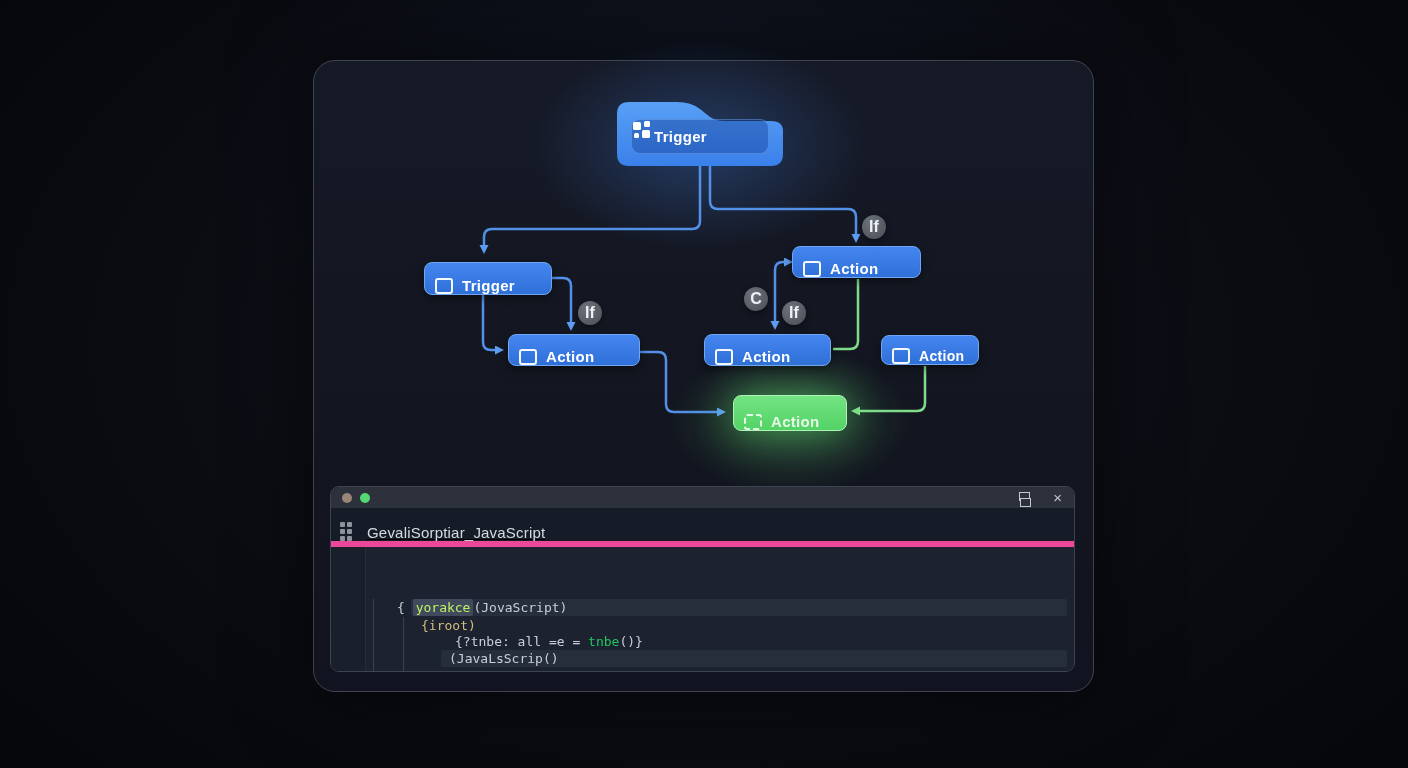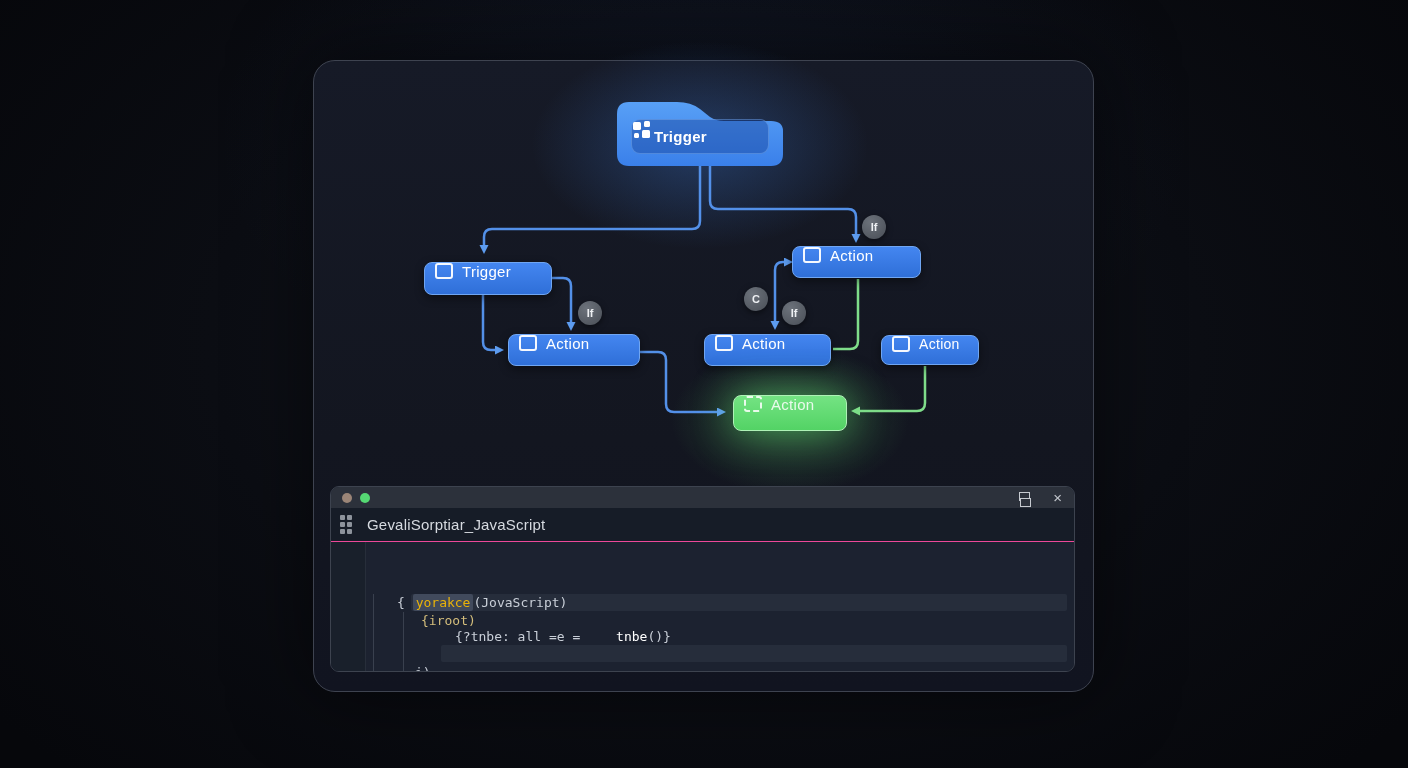--- a/index.html
+++ b/index.html
@@ -28,61 +28,61 @@
 
   
   .folder{position:absolute;left:617px;top:98px;width:166px;height:68px;}
   .folder svg{position:absolute;left:0;top:0;}
   .folder-label{position:absolute;left:14px;top:21px;width:138px;height:35px;
     background:rgba(18,62,150,0.42);border:1px solid rgba(150,200,255,0.35);
     border-radius:9px;display:flex;align-items:center;padding-left:12px;box-sizing:border-box;}
   .folder-label .txt{color:#fff;font-size:15px;font-weight:bold;margin-left:10px;letter-spacing:.3px;}
 
   
-  .node{position:absolute;display:flex;align-items:flex-start;box-sizing:border-box;
-    padding:0 10px;border-radius:8px;color:#fff;font-size:15px;font-weight:normal;
+  .node{position:absolute;display:flex;align-items:flex-end;box-sizing:border-box;
+    padding:0 10px;border-radius:8px;color:#fff;font-size:15px;font-weight:bold;
     background:linear-gradient(180deg,#4486f0,#2f6fd8);
     border:1px solid #70a6f2;box-shadow:0 3px 10px rgba(0,0,0,0.45);letter-spacing:.3px;}
   .node .sq{width:14px;height:12px;border:2px solid rgba(255,255,255,0.95);border-radius:3px;
     margin-right:9px;flex:0 0 auto;}
   .node.green{background:linear-gradient(180deg,#74e383,#53d365);border-color:#aef2b6;
     color:rgba(255,255,255,0.85);box-shadow:0 0 38px rgba(100,225,115,0.55);}
   .node.green .sq{border-style:dashed;border-color:rgba(255,255,255,0.85);}
 
   .badge{position:absolute;width:24px;height:24px;border-radius:50%;
     background:radial-gradient(circle at 35% 30%, #6c727b, #494e56);
-    color:#eef0f3;font-size:11px;font-weight:bold;display:flex;align-items:center;
+    color:#eef0f3;font-size:16px;font-weight:bold;display:flex;align-items:center;
     justify-content:center;box-shadow:0 2px 6px rgba(0,0,0,0.5);}
 
   
   .codewin{position:absolute;left:330px;top:486px;width:745px;height:186px;
     background:#1c2230;border:1px solid #3d434f;border-radius:9px;overflow:hidden;box-sizing:border-box;}
   .win-top{height:21px;background:#2c313b;display:flex;align-items:center;position:relative;}
   .dot{width:10px;height:10px;border-radius:50%;margin-left:8px;}
   .dot.d1{margin-left:11px;background:#9b8577;}
   .dot.d2{background:#55d873;}
   .win-ctrl{position:absolute;top:0;height:21px;display:flex;align-items:center;}
   .restore{right:44px;}
   .restore .back{width:9px;height:7px;border:1.5px solid #c6cad0;position:relative;margin-top:-3px;margin-left:3px;}
   .restore .front{width:9px;height:7px;border:1.5px solid #c6cad0;background:#2c313b;position:absolute;left:0;top:5px;}
   .closex{right:12px;color:#c3c7cd;font-size:15px;line-height:21px;}
-  .win-title{height:33px;background:#161c27;border-bottom:1px solid #ec4899;display:flex;align-items:center;}
+  .win-title{height:33px;background:#161c27;border-bottom:6px solid #ec4899;display:flex;align-items:flex-end;text-decoration:underline;}
   .grid-icon{display:grid;grid-template-columns:5px 5px;grid-auto-rows:5px;gap:2px;margin-left:9px;}
   .grid-icon span{background:#8d939c;border-radius:1px;}
   .title-txt{margin-left:15px;color:#d6dae0;font-size:15px;letter-spacing:.2px;}
 
   .code-area{position:relative;height:131px;background:#1c2230;
     font-family:"DejaVu Sans Mono", monospace;font-size:13px;color:#c9cfd8;}
   .gutter{position:absolute;left:0;top:0;bottom:0;width:34px;background:#19202b;border-right:1px solid #272e3a;}
   .iguide{position:absolute;width:1px;background:#39404e;}
   .rowhl{position:absolute;right:7px;height:17px;background:#262d3b;border-radius:2px;}
   .codeline{position:absolute;left:0;right:8px;height:18px;line-height:18px;white-space:pre;}
-  .tok{background:#414a5c;color:#eab308;padding:1px 3px;border-radius:2px;}
+  .tok{background:#414a5c;color:#bef264;padding:1px 3px;border-radius:2px;}
   .yellow{color:#d4be7c;}
-  .blue{color:#ffffff;margin-left:28px;}
+  .blue{color:#22c55e;}
 </style>
 </head>
 <body>
 
 <div class="panel"></div>
 <div class="glow glow-trigger"></div>
 <div class="glow glow-green"></div>
 
 <svg class="edges" width="1408" height="768" viewBox="0 0 1408 768">
   <defs>
@@ -191,16 +191,17 @@
     <div class="gutter"></div>
     <div class="iguide" style="left:42px;top:52px;height:112px;"></div>
     <div class="iguide" style="left:72px;top:70px;height:94px;"></div>
 
     <div class="rowhl" style="left:80px;top:52px;"></div>
     <div class="rowhl" style="left:110px;top:103px;"></div>
 
     <div class="codeline" style="top:52px;padding-left:66px;"><span>{ </span><span class="tok">yorakce</span><span>(JovaScript)</span></div>
     <div class="codeline yellow" style="top:70px;padding-left:90px;">{iroot)</div>
     <div class="codeline" style="top:86px;padding-left:124px;"><span>{?tnbe: all =e = </span><span class="blue">tnbe</span><span>()}</span></div>
+    <div class="codeline" style="top:103px;padding-left:118px;">(JavaLsScrip()</div>
     <div class="codeline" style="top:122px;padding-left:84px;">i)</div>
 
   </div>
 </div>
 
 </body></html>

